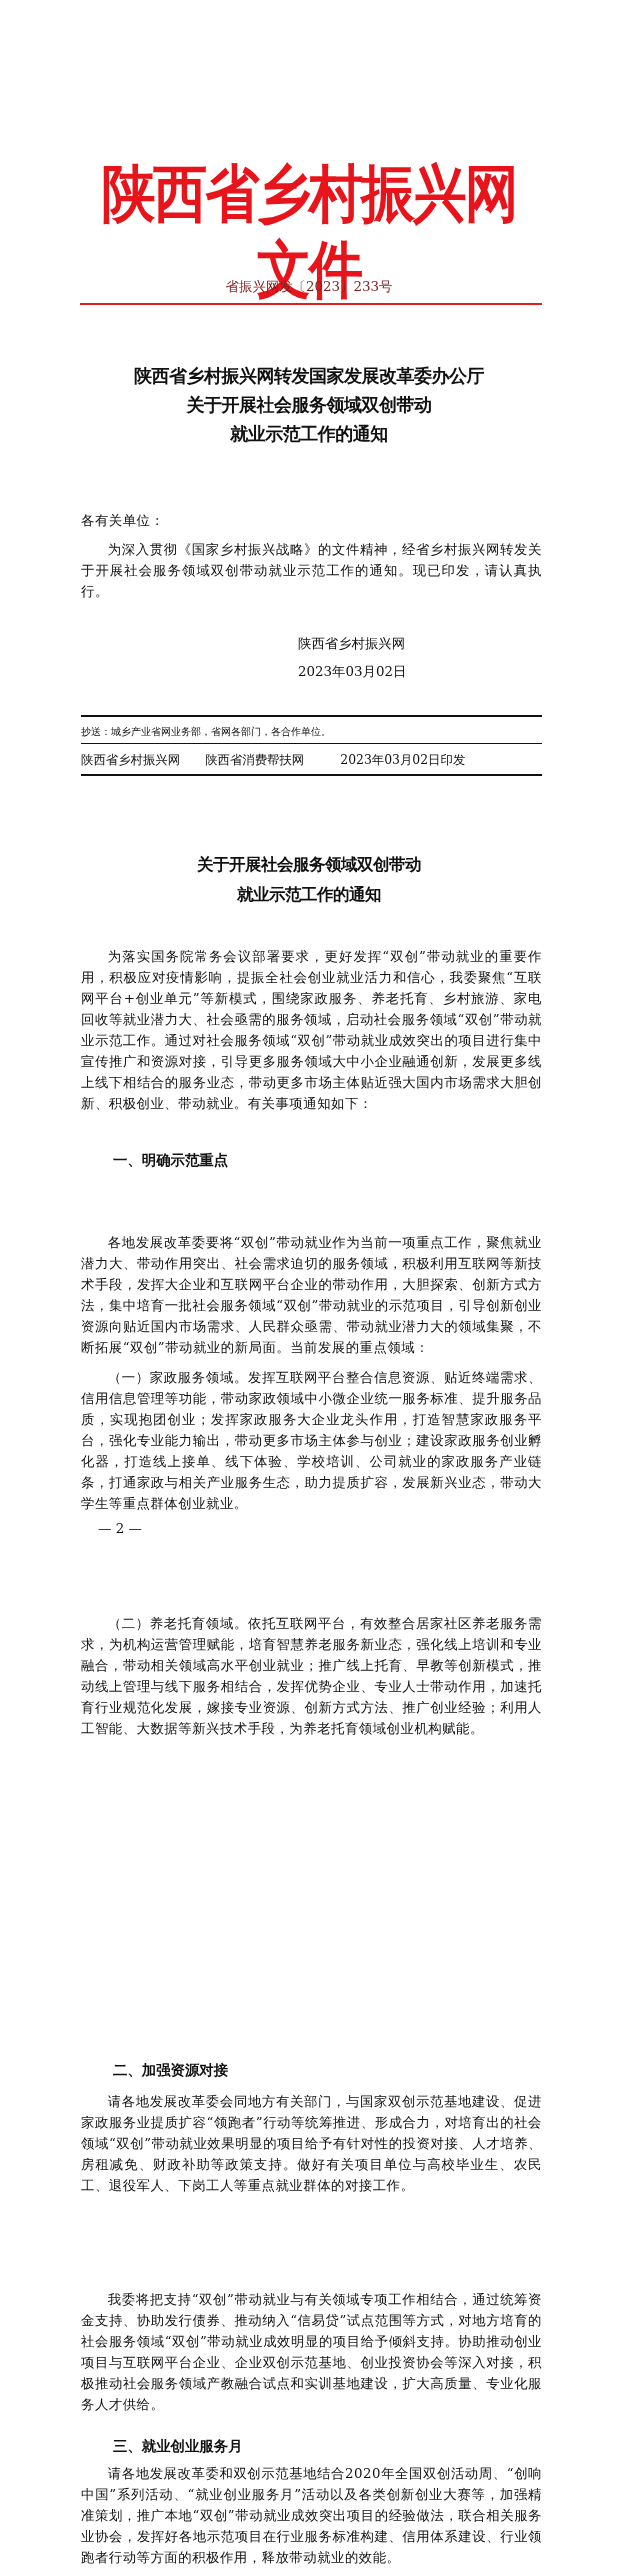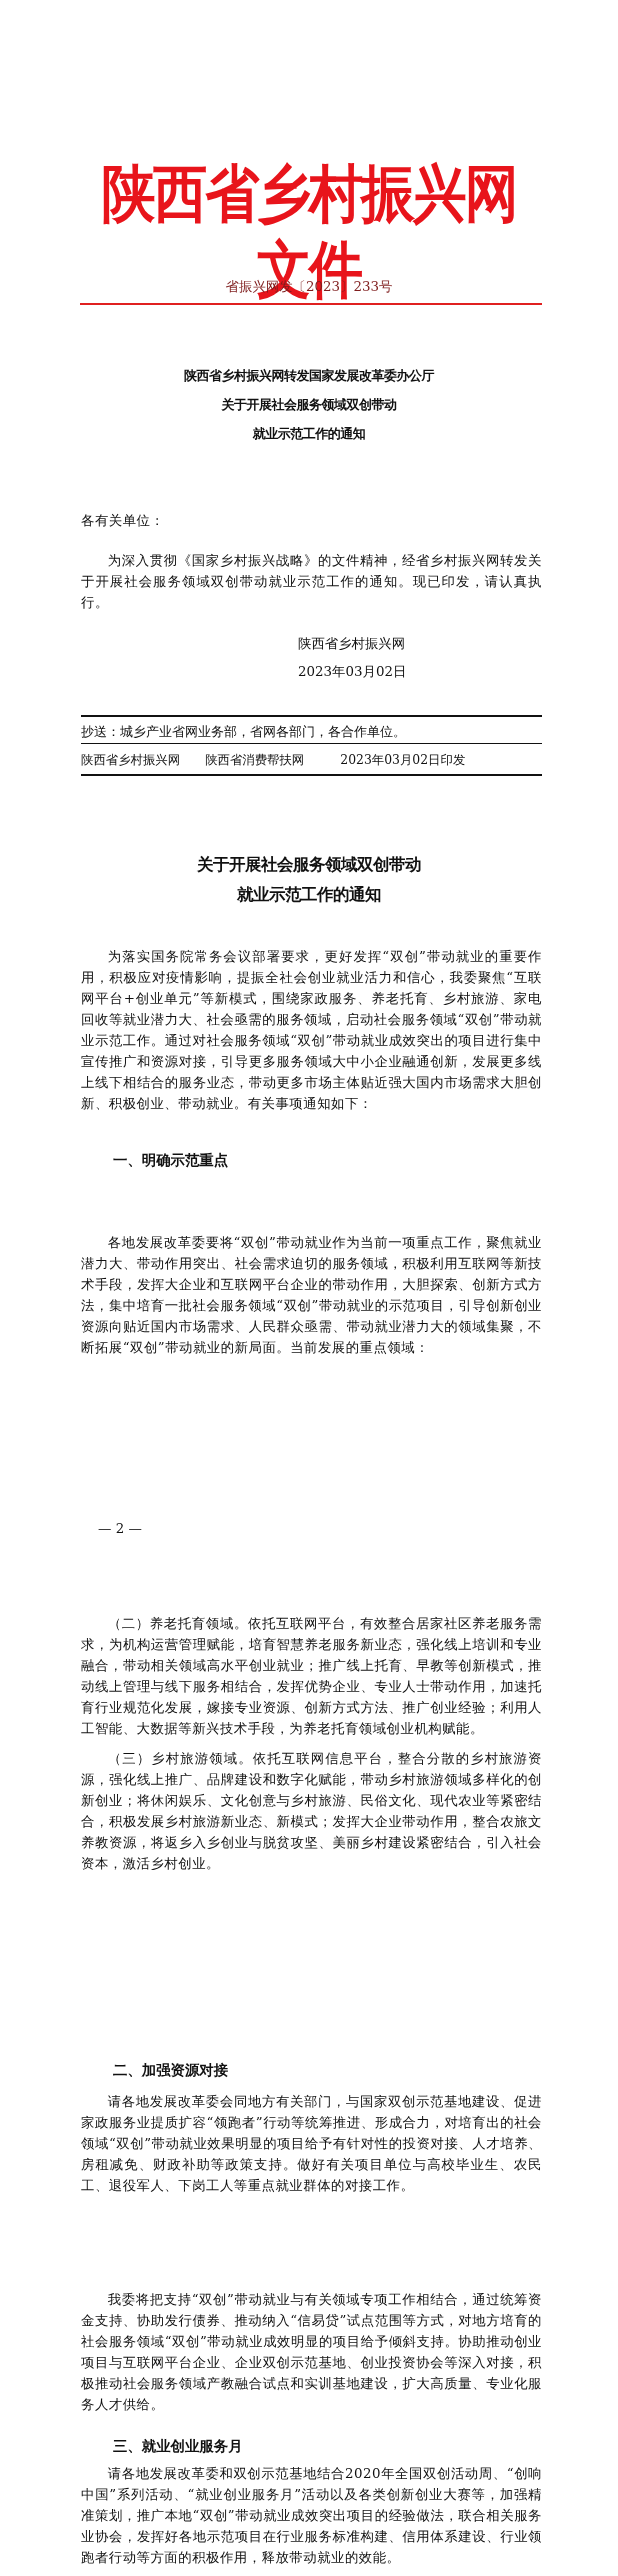--- a/index.html
+++ b/index.html
@@ -4,28 +4,28 @@
 <style>
   html, body { margin: 0; padding: 0; background: #ffffff; }
   body { width: 618px; height: 3047px; position: relative; overflow: hidden;
          font-family: "DejaVu Serif", "Liberation Serif", serif; color: #111; }
   .abs { position: absolute; }
   .red-title { left: 77px; width: 464px; top: 155px; text-align: center;
     font-family: "DejaVu Serif", serif; font-size: 54px; line-height: 66px;
     color: #e8141b; font-weight: bold; letter-spacing: -2.1px; transform: scaleY(1.15); transform-origin: top center; }
   .doc-number { left: 77px; width: 464px; top: 278px; text-align: center; font-size: 13.4px; line-height: 17.5px; color: #7f1d1d; }
   .red-rule { left: 80px; width: 462px; top: 303px; height: 2.1px; background: #e02020; }
-  .main-title { left: 77px; width: 464px; top: 361px; text-align: center; font-size: 13px; line-height: 29px; font-weight: bold; letter-spacing: -0.5px; }
+  .main-title { left: 77px; width: 464px; top: 361px; text-align: center; font-size: 18px; line-height: 29px; font-weight: bold; letter-spacing: -0.5px; }
   .body-block { left: 81px; width: 461px; font-size: 13.4px; line-height: 21px; text-align: justify; letter-spacing: 0.5px; }
   .body-block p { margin: 0; }
   .indent { text-indent: 2em; }
   .salutation { top: 510px; }
   .signature { left: 298px; font-size: 13.4px; line-height: 28px; top: 630px; }
   .rule { left: 81px; width: 461px; background: #111; }
-  .cc-line { left: 81px; top: 724px; font-size: 13px; line-height: 16.5px; text-align: right; }
+  .cc-line { left: 81px; top: 724px; font-size: 10px; line-height: 16.5px; text-align: right; }
   .issued-line { left: 81px; top: 752px; width: 461px; font-size: 12.4px; line-height: 16.5px; display: flex; }
   .issued-line .org2 { margin-left: 25px; }
   .issued-line .date { margin-left: 36px; }
   .sub-title { left: 77px; width: 464px; text-align: center; font-size: 16.5px; line-height: 30px; font-weight: bold; font-family: "DejaVu Sans", sans-serif; letter-spacing: -0.5px; }
   .section-heading { left: 113px; font-size: 14.4px; line-height: 20.6px; font-weight: bold; font-family: "DejaVu Sans", sans-serif; }
   .page-number { left: 98px; font-size: 13.4px; line-height: 17.5px; }
 </style>
 </head>
 <body>
 
@@ -34,21 +34,21 @@
 <div class="abs red-rule"></div>
 
 <div class="abs main-title">
   <div>陕西省乡村振兴网转发国家发展改革委办公厅</div>
   <div>关于开展社会服务领域双创带动</div>
   <div>就业示范工作的通知</div>
 </div>
 
 <div class="abs body-block salutation">
   <p>各有关单位：</p>
-  <p class="indent" style="margin-top:19px">为深入贯彻《国家乡村振兴战略》的文件精神，经省乡村振兴网转发关于开展社会服务领域双创带动就业示范工作的通知。现已印发，请认真执行。</p>
+  <p class="indent" style="margin-top:8px">为深入贯彻《国家乡村振兴战略》的文件精神，经省乡村振兴网转发关于开展社会服务领域双创带动就业示范工作的通知。现已印发，请认真执行。</p>
 </div>
 
 <div class="abs signature">
   <div>陕西省乡村振兴网</div>
   <div>2023年03月02日</div>
 </div>
 
 <div class="abs rule" style="top:715px;height:1.5px"></div>
 <div class="abs cc-line">抄送：城乡产业省网业务部，省网各部门，各合作单位。</div>
 <div class="abs rule" style="top:743px;height:1px"></div>
@@ -65,27 +65,27 @@
 </div>
 
 <div class="abs body-block" style="top:946px">
   <p class="indent">为落实国务院常务会议部署要求，更好发挥“双创”带动就业的重要作用，积极应对疫情影响，提振全社会创业就业活力和信心，我委聚焦“互联网平台+创业单元”等新模式，围绕家政服务、养老托育、乡村旅游、家电回收等就业潜力大、社会亟需的服务领域，启动社会服务领域“双创”带动就业示范工作。通过对社会服务领域“双创”带动就业成效突出的项目进行集中宣传推广和资源对接，引导更多服务领域大中小企业融通创新，发展更多线上线下相结合的服务业态，带动更多市场主体贴近强大国内市场需求大胆创新、积极创业、带动就业。有关事项通知如下：</p>
 </div>
 
 <div class="abs section-heading" style="top:1150px">一、明确示范重点</div>
 
 <div class="abs body-block" style="top:1232px">
   <p class="indent">各地发展改革委要将“双创”带动就业作为当前一项重点工作，聚焦就业潜力大、带动作用突出、社会需求迫切的服务领域，积极利用互联网等新技术手段，发挥大企业和互联网平台企业的带动作用，大胆探索、创新方式方法，集中培育一批社会服务领域“双创”带动就业的示范项目，引导创新创业资源向贴近国内市场需求、人民群众亟需、带动就业潜力大的领域集聚，不断拓展“双创”带动就业的新局面。当前发展的重点领域：</p>
+  <p class="indent" style="margin-top:9.3px">（一）家政服务领域。发挥互联网平台整合信息资源、贴近终端需求、信用信息管理等功能，带动家政领域中小微企业统一服务标准、提升服务品质，实现抱团创业；发挥家政服务大企业龙头作用，打造智慧家政服务平台，强化专业能力输出，带动更多市场主体参与创业；建设家政服务创业孵化器，打造线上接单、线下体验、学校培训、公司就业的家政服务产业链条，打通家政与相关产业服务生态，助力提质扩容，发展新兴业态，带动大学生等重点群体创业就业。</p>
 </div>
 
 <div class="abs page-number" style="top:1520px">— 2 —</div>
 
 <div class="abs body-block" style="top:1613px">
   <p class="indent">（二）养老托育领域。依托互联网平台，有效整合居家社区养老服务需求，为机构运营管理赋能，培育智慧养老服务新业态，强化线上培训和专业融合，带动相关领域高水平创业就业；推广线上托育、早教等创新模式，推动线上管理与线下服务相结合，发挥优势企业、专业人士带动作用，加速托育行业规范化发展，嫁接专业资源、创新方式方法、推广创业经验；利用人工智能、大数据等新兴技术手段，为养老托育领域创业机构赋能。</p>
-  <p class="indent" style="margin-top:9.3px">（三）乡村旅游领域。依托互联网信息平台，整合分散的乡村旅游资源，强化线上推广、品牌建设和数字化赋能，带动乡村旅游领域多样化的创新创业；将休闲娱乐、文化创意与乡村旅游、民俗文化、现代农业等紧密结合，积极发展乡村旅游新业态、新模式；发挥大企业带动作用，整合农旅文养教资源，将返乡入乡创业与脱贫攻坚、美丽乡村建设紧密结合，引入社会资本，激活乡村创业。</p>
 </div>
 
 <div class="abs section-heading" style="top:2060px">二、加强资源对接</div>
 
 <div class="abs body-block" style="top:2091px">
   <p class="indent">请各地发展改革委会同地方有关部门，与国家双创示范基地建设、促进家政服务业提质扩容“领跑者”行动等统筹推进、形成合力，对培育出的社会领域“双创”带动就业效果明显的项目给予有针对性的投资对接、人才培养、房租减免、财政补助等政策支持。做好有关项目单位与高校毕业生、农民工、退役军人、下岗工人等重点就业群体的对接工作。</p>
 </div>
 
 <div class="abs body-block" style="top:2289px">
   <p class="indent">我委将把支持“双创”带动就业与有关领域专项工作相结合，通过统筹资金支持、协助发行债券、推动纳入“信易贷”试点范围等方式，对地方培育的社会服务领域“双创”带动就业成效明显的项目给予倾斜支持。协助推动创业项目与互联网平台企业、企业双创示范基地、创业投资协会等深入对接，积极推动社会服务领域产教融合试点和实训基地建设，扩大高质量、专业化服务人才供给。</p>

